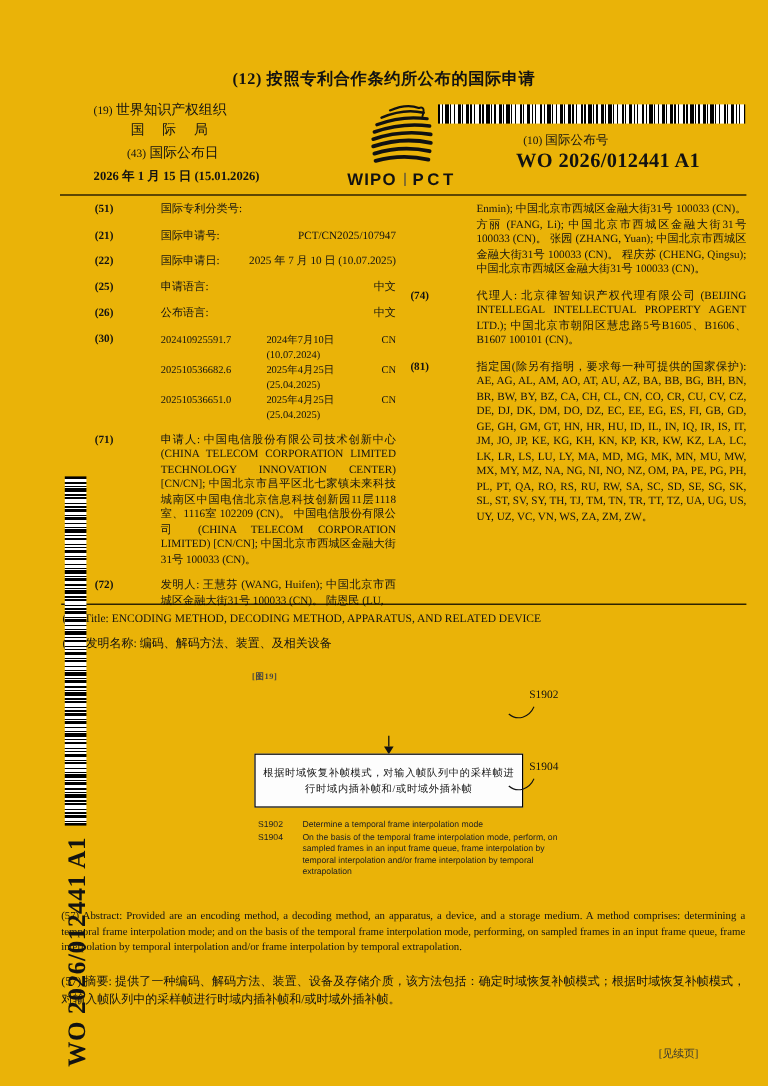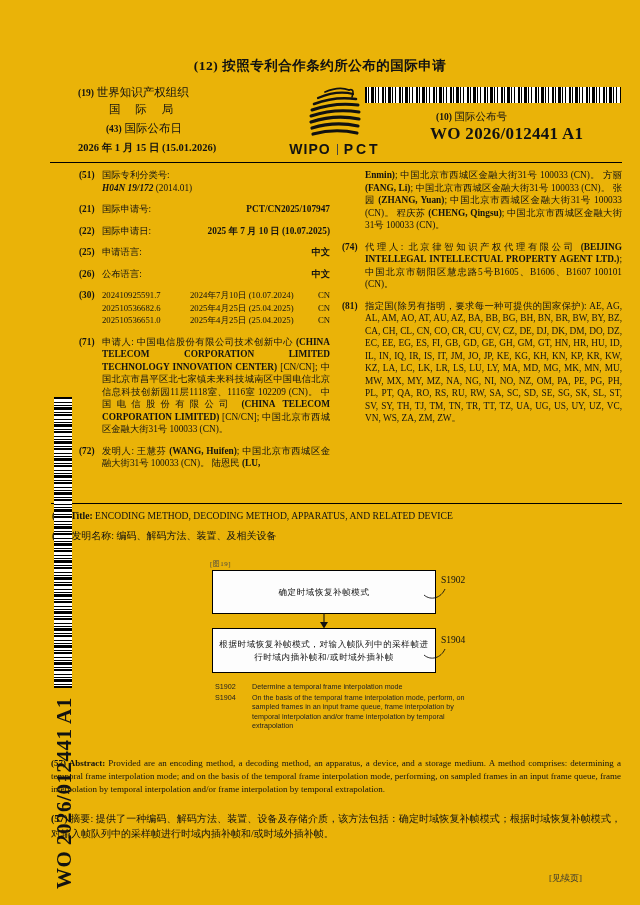--- a/index.html
+++ b/index.html
@@ -1,18 +1,18 @@
 <!DOCTYPE html>
 <html><head>
 <meta charset="utf-8">
 <style>
   html,body{margin:0;padding:0;background:#e8e8e8;}
   .page{position:relative;width:640px;height:905px;margin:0 auto;background:#eab308;
         font-family:"Liberation Serif",serif;color:#121212;overflow:hidden;}
-  .b{font-weight:700;}
+  .b{font-weight:400;}
   .i{font-style:italic;}
 
   
   .h12{position:absolute;top:57px;left:0;width:100%;text-align:center;
        font-size:13.5px;font-weight:700;letter-spacing:0.5px;}
   .hdr-left{position:absolute;top:85px;left:78px;width:132px;font-size:11.5px;line-height:15px;}
   .hl1{white-space:nowrap;}
   .hl1 .lab19{font-size:9.5px;}
   .hl2{text-align:center;letter-spacing:6px;margin-top:1px;}
   .hl3{text-align:center;margin-top:4px;white-space:nowrap;}
@@ -33,37 +33,37 @@
   .pub10 .b{font-size:9.5px;}
   .pubno{position:absolute;top:124px;left:430px;font-size:17px;font-weight:700;white-space:nowrap;letter-spacing:0.3px;}
 
   .hr1{position:absolute;top:162px;left:50px;width:572px;border-top:1.6px solid #000;}
   .hr2{position:absolute;top:503px;left:51px;width:571px;border-top:1.2px solid #000;}
 
   
   .col{position:absolute;top:169px;font-size:9.3px;line-height:12.5px;}
   .col-left{left:79px;width:251px;}
   .col-right{left:342px;width:280px;}
-  .field{display:flex;margin-bottom:9px;}
+  .field{display:flex;margin-bottom:9px;gap:32px;}
   .field .lab{width:23px;flex:none;font-weight:700;}
   .field .con{flex:1;min-width:0;}
   .row{display:flex;justify-content:space-between;}
   .just{text-align:justify;}
   .prow{display:flex;font-size:8.7px;}
   .pnum{width:88px;flex:none;}
   .pdate{flex:1;}
   .pcn{flex:none;text-align:right;}
 
   
   .title-en{position:absolute;top:510px;left:52px;width:570px;font-size:9.6px;white-space:nowrap;}
   .title-zh{position:absolute;top:529px;left:52px;width:570px;font-size:10px;white-space:nowrap;}
 
   
   .figure{position:absolute;top:556px;left:0;width:640px;height:200px;}
-  .figcap{position:absolute;top:3px;left:210px;font-size:7px;color:#454545;letter-spacing:0.5px;}
+  .figcap{position:absolute;top:3px;left:210px;font-size:7px;color:#454545;letter-spacing:0.5px;font-weight:bold;}
   .fbox{position:absolute;left:212px;width:224px;border:1px solid #000;background:#fdfdfd;
         display:flex;align-items:center;justify-content:center;text-align:center;
         font-size:8.5px;line-height:12.5px;padding:0 4px;box-sizing:border-box;letter-spacing:0.6px;}
   .fbox1{top:14px;height:44px;}
   .fbox2{top:72px;height:45px;}
   .stag{position:absolute;left:441px;font-size:9.5px;}
   .stag1{top:19px;}
   .stag2{top:79px;}
   .leader{position:absolute;left:423px;}
   .leader1{top:32px;}
@@ -120,21 +120,20 @@
   <div class="pubno">WO 2026/012441 A1</div>
 
   <div class="hr1"></div>
 
   <div class="col col-left">
 
     <div class="field">
       <span class="lab">(51)</span>
       <div class="con">
         <div>国际专利分类号:</div>
-        <div><span class="b i">H04N 19/172</span><span class=""> (2014.01)</span></div>
       </div>
     </div>
 
     <div class="field">
       <span class="lab">(21)</span>
       <div class="con row">
           <span>国际申请号:</span>
           <span class="b">PCT/CN2025/107947</span>
         </div>
     </div>
@@ -216,23 +215,20 @@
   </div>
 
   <div class="hr2"></div>
 
   <div class="title-en"><span class="b">(54)</span> <span class="b">Title:</span> <span>ENCODING METHOD, DECODING METHOD, APPARATUS, AND RELATED DEVICE</span></div>
   <div class="title-zh"><span class="b">(54)</span> <span>发明名称:</span> <span>编码、解码方法、装置、及相关设备</span></div>
 
   <div class="figure">
     <div class="figcap">[图19]</div>
 
-    <div class="fbox fbox1">
-        <span>确定时域恢复补帧模式</span>
-      </div>
     <div class="stag stag1">S1902</div>
     <svg class="leader leader1" width="24" height="14" viewBox="0 0 24 14" fill="none" stroke="#111" stroke-width="0.9">
         <path d="M22 1 C18 10 8 13 1 7"></path>
       </svg>
 
     <svg class="arrow" width="12" height="16" viewBox="0 0 12 16">
         <line x1="6" y1="0" x2="6" y2="9" stroke="#111" stroke-width="1.1"></line>
         <polygon points="2,9 10,9 6,15.5" fill="#111"></polygon>
       </svg>
 

